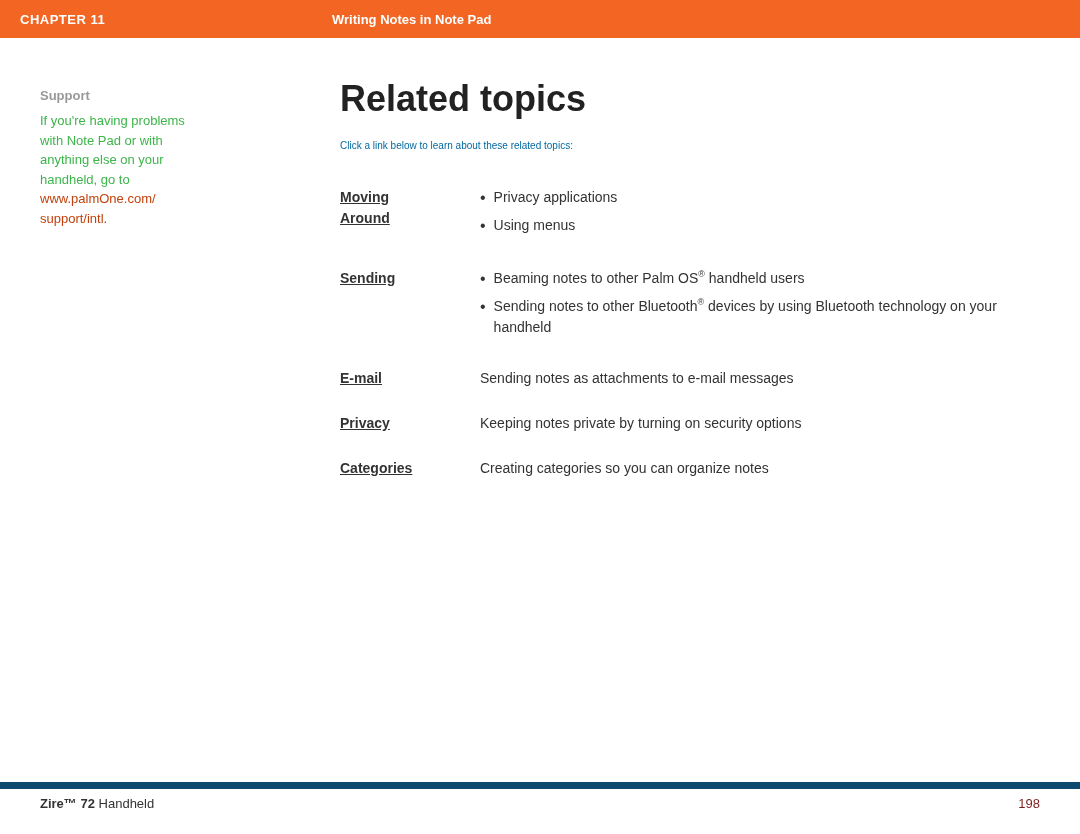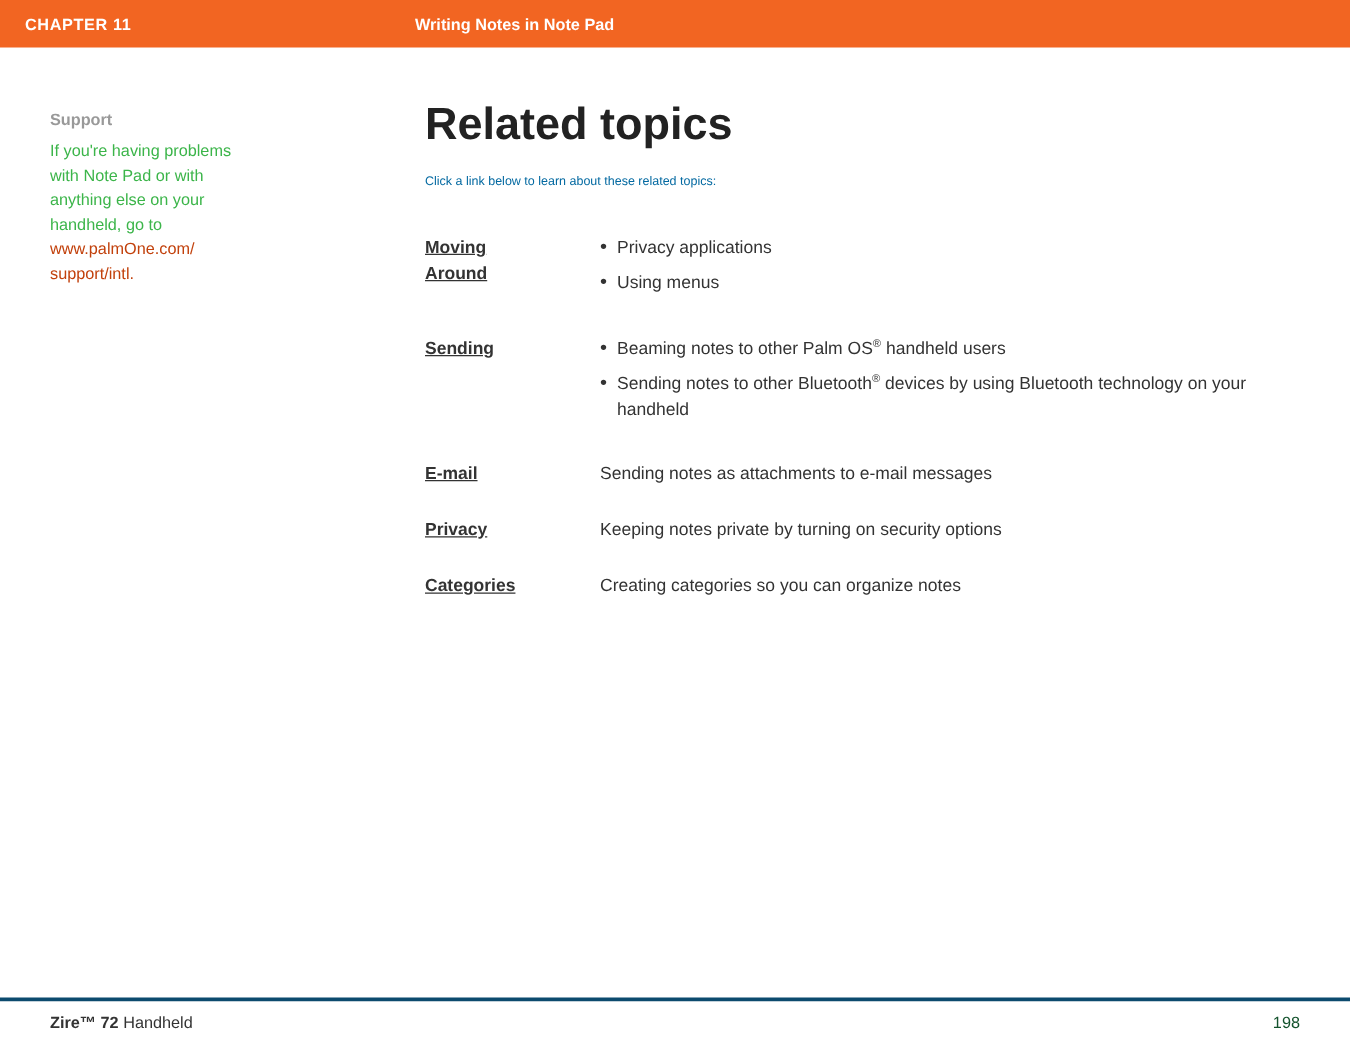--- a/index.html
+++ b/index.html
@@ -123,41 +123,41 @@
       line-height: 1.4;
       flex-shrink: 0;
     }
     .row-spacer {
       height: 10px;
     }
 
     
     .footer {
       position: absolute;
-      bottom: 0;
+      bottom: 16px;
       left: 0;
       right: 0;
       height: 36px;
-      border-top: 3px solid #0c4a6e;
+      border-top: 7px solid #0c4a6e;
       display: flex;
       align-items: center;
       justify-content: space-between;
       padding: 0 40px;
     }
     .footer-brand {
       font-size: 13px;
       color: #333;
     }
     .footer-brand em {
       font-style: normal;
       font-weight: bold;
     }
     .footer-page {
       font-size: 13px;
-      color: #14532d;
+      color: #7f1d1d;
       text-align: right;
     }
 
     sup {
       font-size: 9px;
     }
   </style>
 </head>
 <body>
 

